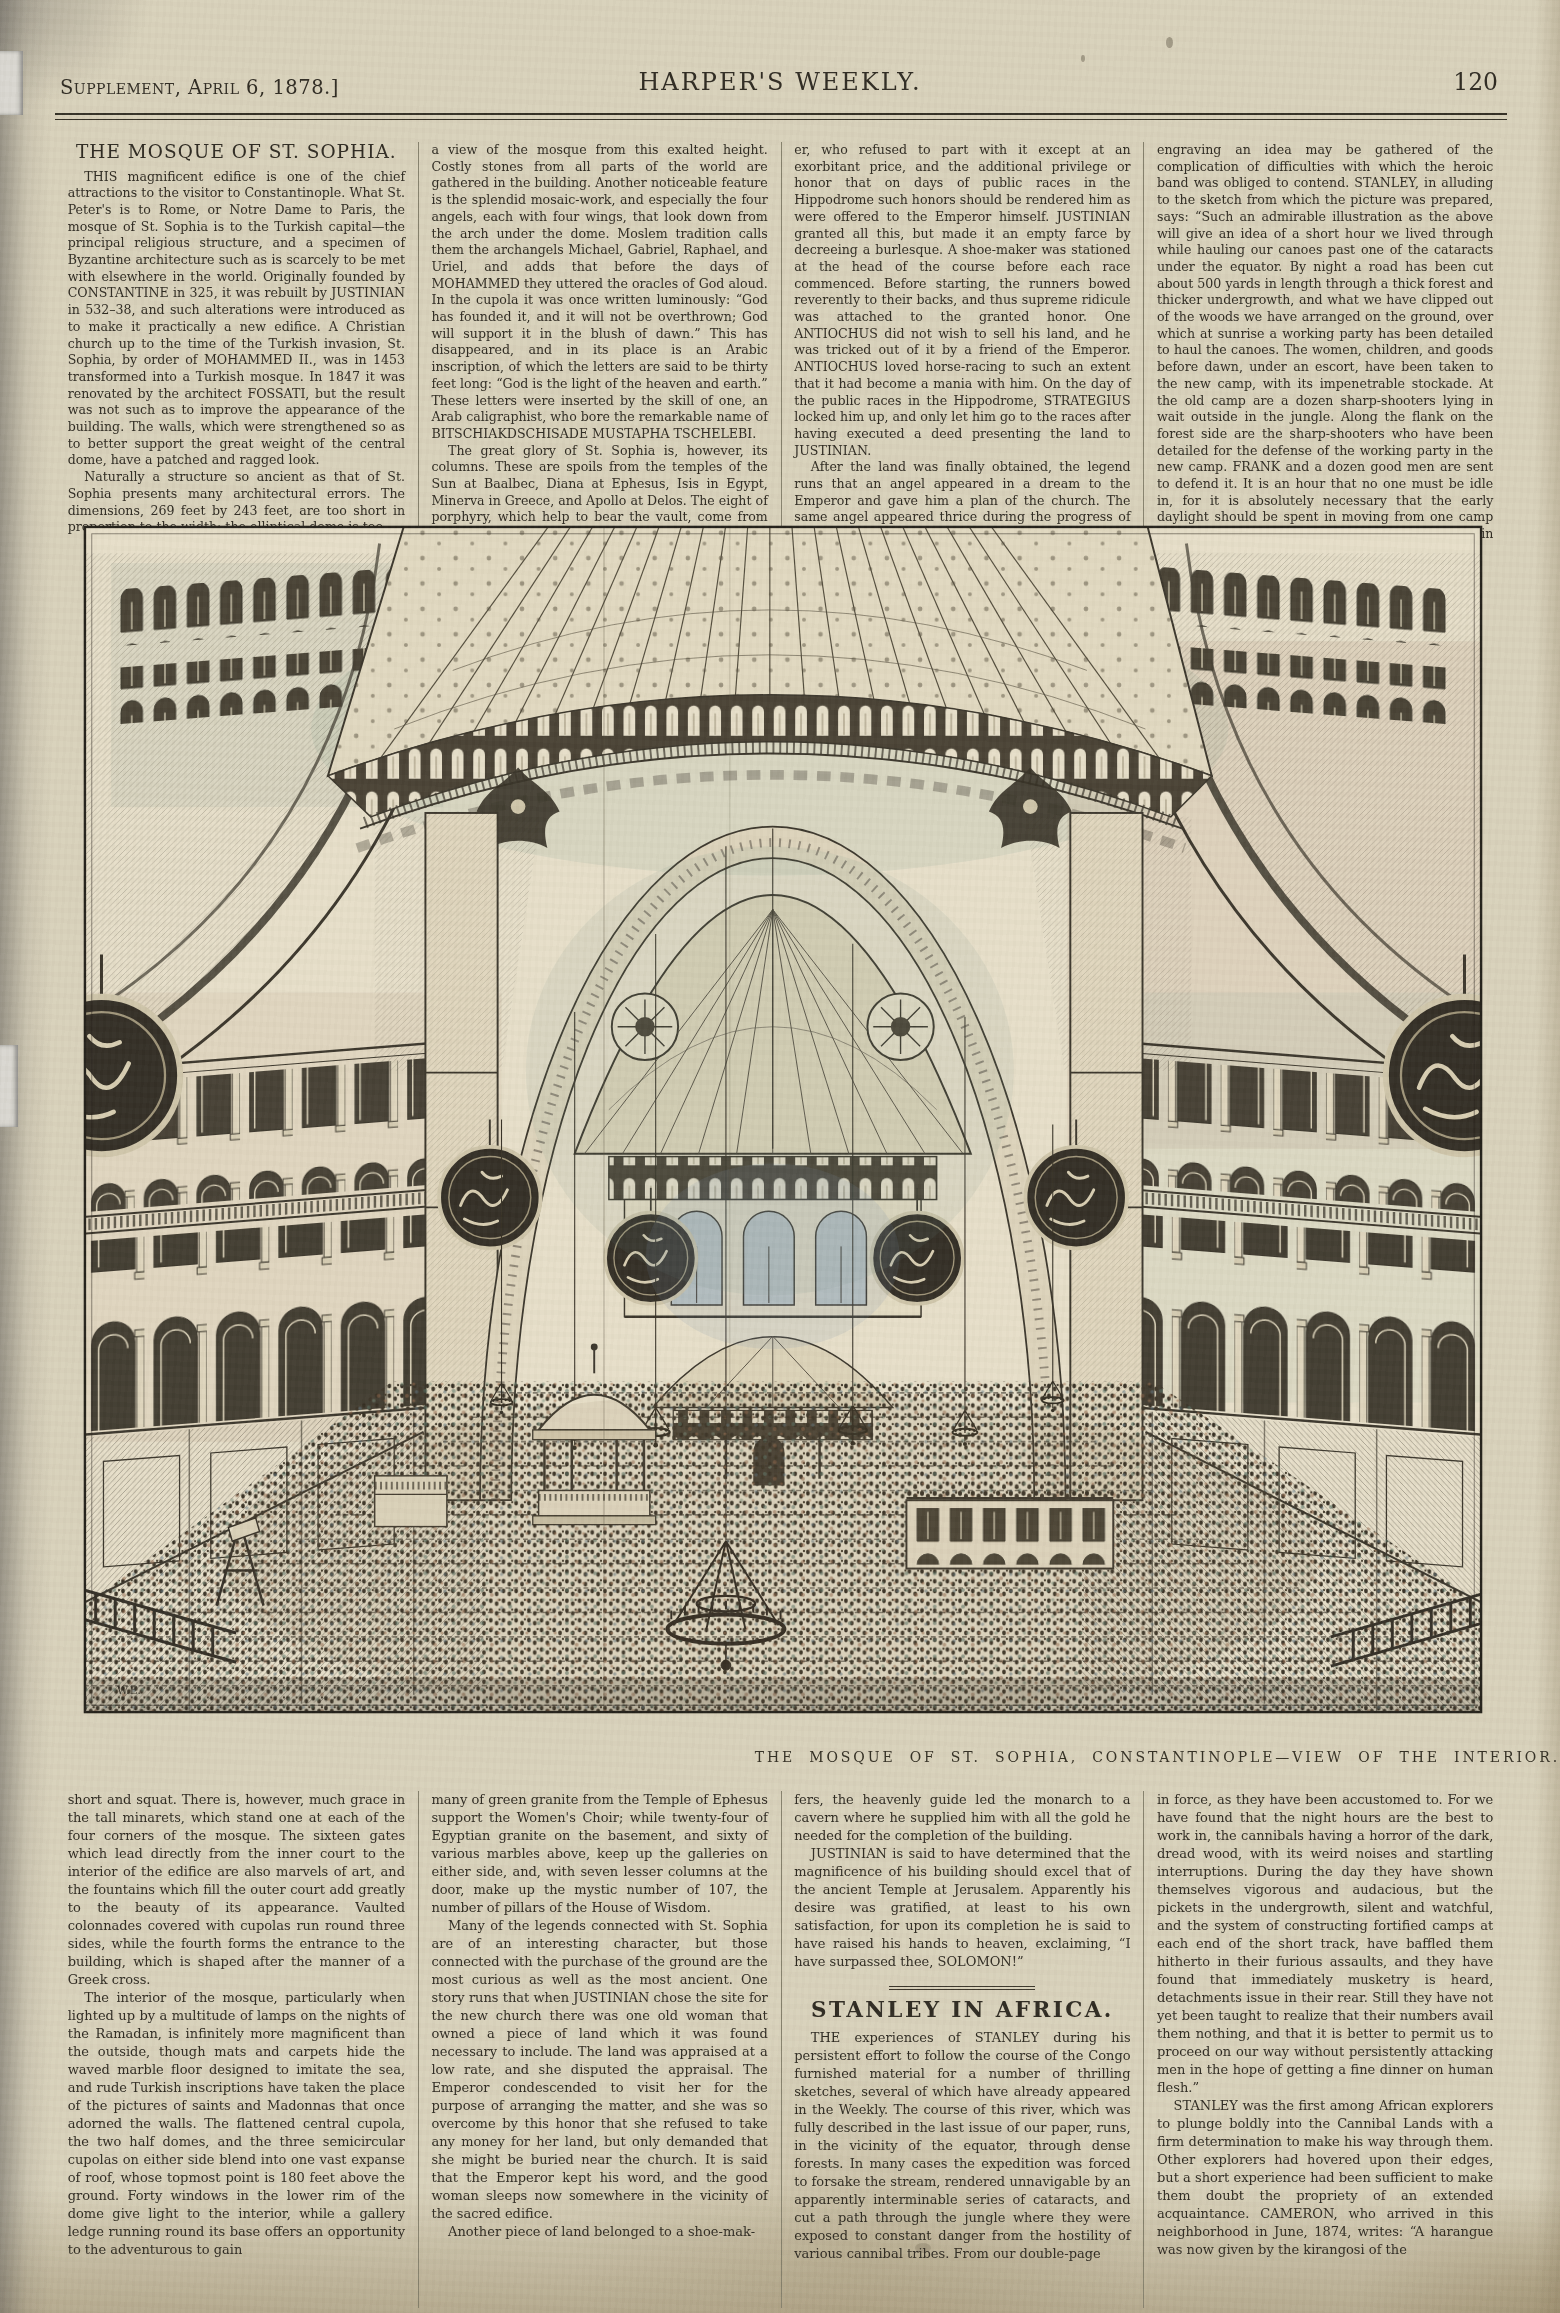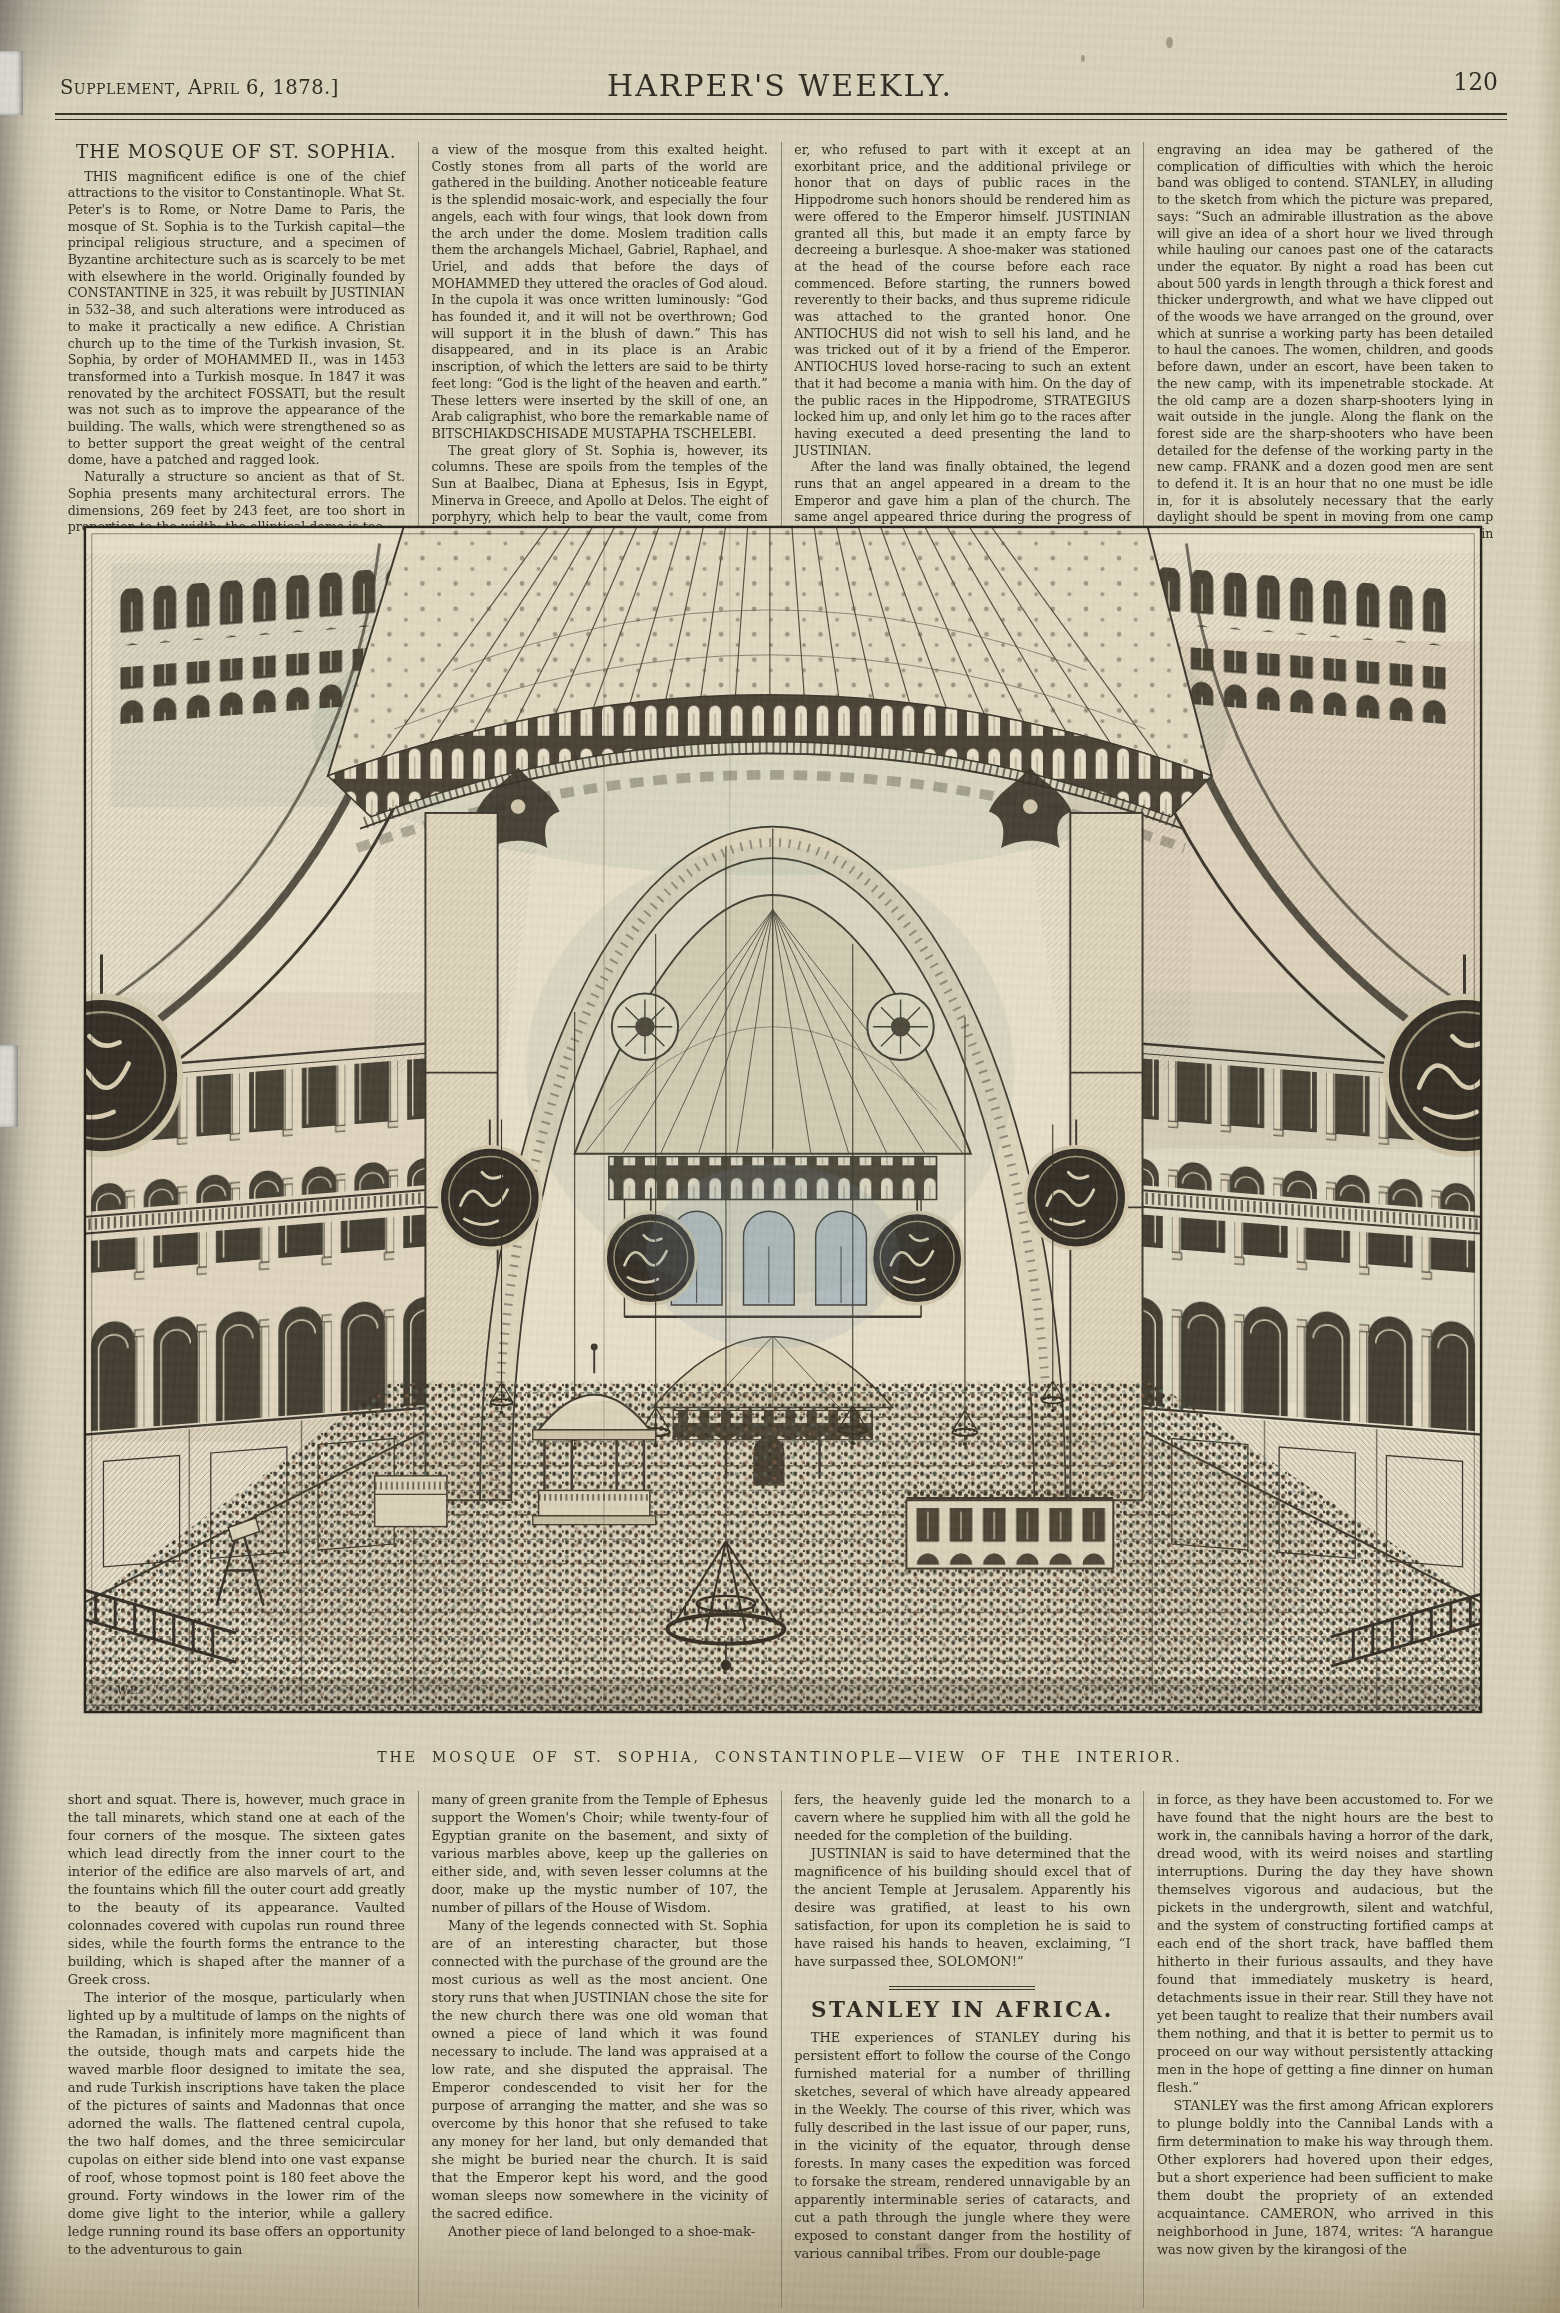--- a/index.html
+++ b/index.html
@@ -15,39 +15,39 @@
       radial-gradient(410px 293px at 55% 97%, rgba(120,100,60,.18), rgba(120,100,60,0) 70%),
       #d8d1bb;
     font-family:"DejaVu Serif","Liberation Serif",serif;
     color:#2e2a22;
   }
   .grain{position:absolute;inset:0;pointer-events:none;opacity:.5;
     background:
       repeating-linear-gradient(93deg, rgba(90,80,55,.035) 0 2.9px, rgba(255,250,230,.035) 2.9px 6.8px),
       repeating-linear-gradient(2deg, rgba(90,80,55,.03) 0 4.9px, rgba(255,250,230,.03) 4.9px 10.7px);}
   .hdr-left{position:absolute;left:60px;top:76px;font-variant:small-caps;font-size:19.5px;letter-spacing:0.5px;}
-  .hdr-center{position:absolute;left:0;right:0;top:68px;text-align:center;font-size:30px;letter-spacing:2px;}
+  .hdr-center{position:absolute;left:0;right:0;top:68px;text-align:center;font-size:24px;letter-spacing:2px;}
   .hdr-right{position:absolute;right:62px;top:68px;font-size:23.4px;}
   .hdr-rule{position:absolute;left:55px;right:53px;top:113px;height:3.9px;
     border-top:2px solid #332f25;border-bottom:1px solid #332f25;}
   .top-text{position:absolute;left:55px;top:142px;width:1451px;height:419px;display:flex;}
   .bottom-text{position:absolute;left:55px;top:1791px;width:1451px;height:517px;display:flex;justify-content:space-between;}
   .col{width:25%;box-sizing:border-box;padding:0 12.7px;overflow:hidden;text-align:justify;}
   .top-text .col{font-size:12.6px;line-height:16.7px;}
   .bottom-text .col{font-size:13px;line-height:18px;}
   .col + .col{border-left:1px solid #85806c;}
   p{margin:0;text-indent:16.6px;}
   p.cont{text-indent:0;}
   .article-title{font-size:18.5px;letter-spacing:1px;text-align:center;font-weight:normal;margin:2px 0 7.8px;}
   .stanley-divider{width:146px;height:2.9px;margin:14.6px auto 10.7px;
     border-top:1.5px solid #3a352a;border-bottom:1px solid #3a352a;}
   .stanley-title{font-size:21.5px;letter-spacing:2.4px;text-align:center;font-weight:bold;margin:0 0 9.8px;}
   .engraving-wrap{position:absolute;left:82px;top:524px;width:1402px;height:1191px;}
   .engraving-wrap svg{display:block;width:100%;height:100%;}
-  .caption{position:absolute;left:0;width:1560px;top:1749px;text-align:center;
+  .caption{position:absolute;left:0;width:1560px;top:1749px;text-align:right;
     font-size:14px;letter-spacing:2.9px;word-spacing:6.8px;color:#322e23;}
   .fragment{position:absolute;background:#d9d7d1;box-shadow:inset -2.9px 0 3.9px rgba(70,70,70,.5);}
   .frag1{left:0;top:51px;width:23.4px;height:64px;}
   .frag2{left:0;top:1045px;width:17.6px;height:82px;}
   .speck{position:absolute;border-radius:50%;background:rgba(60,52,38,.35);}
 </style>
 </head>
 <body>
 
 <div class="page">

